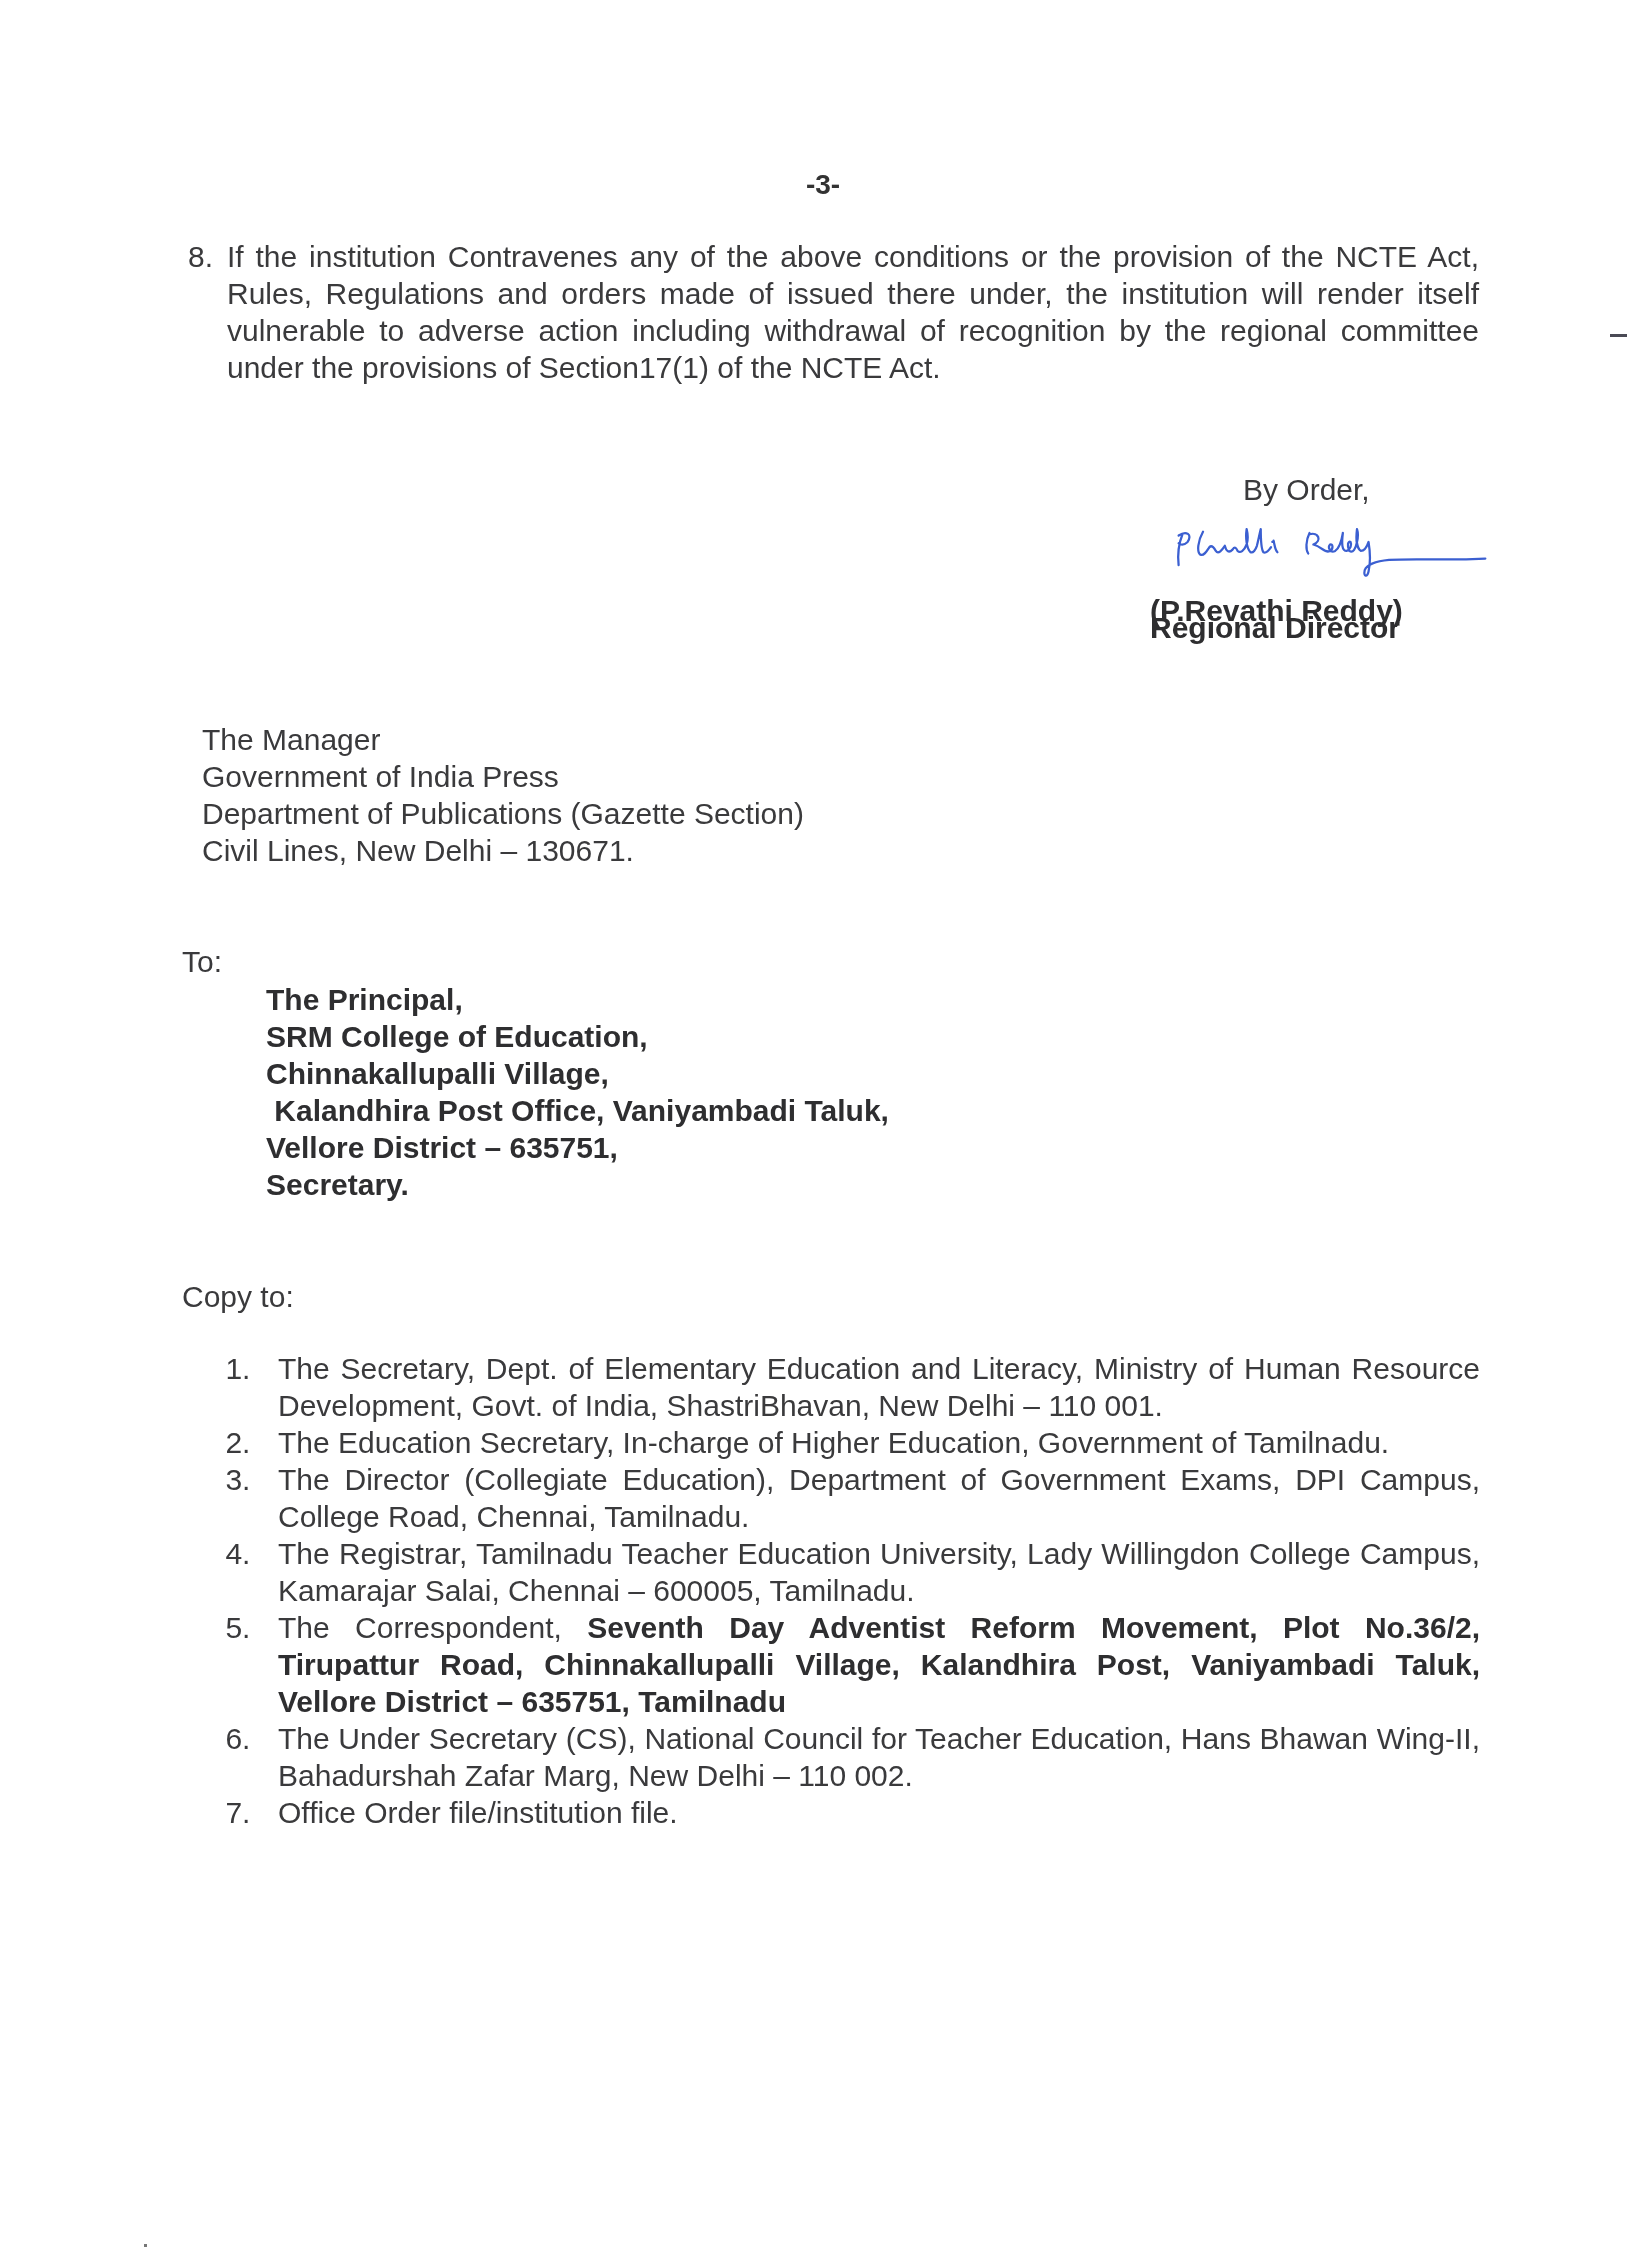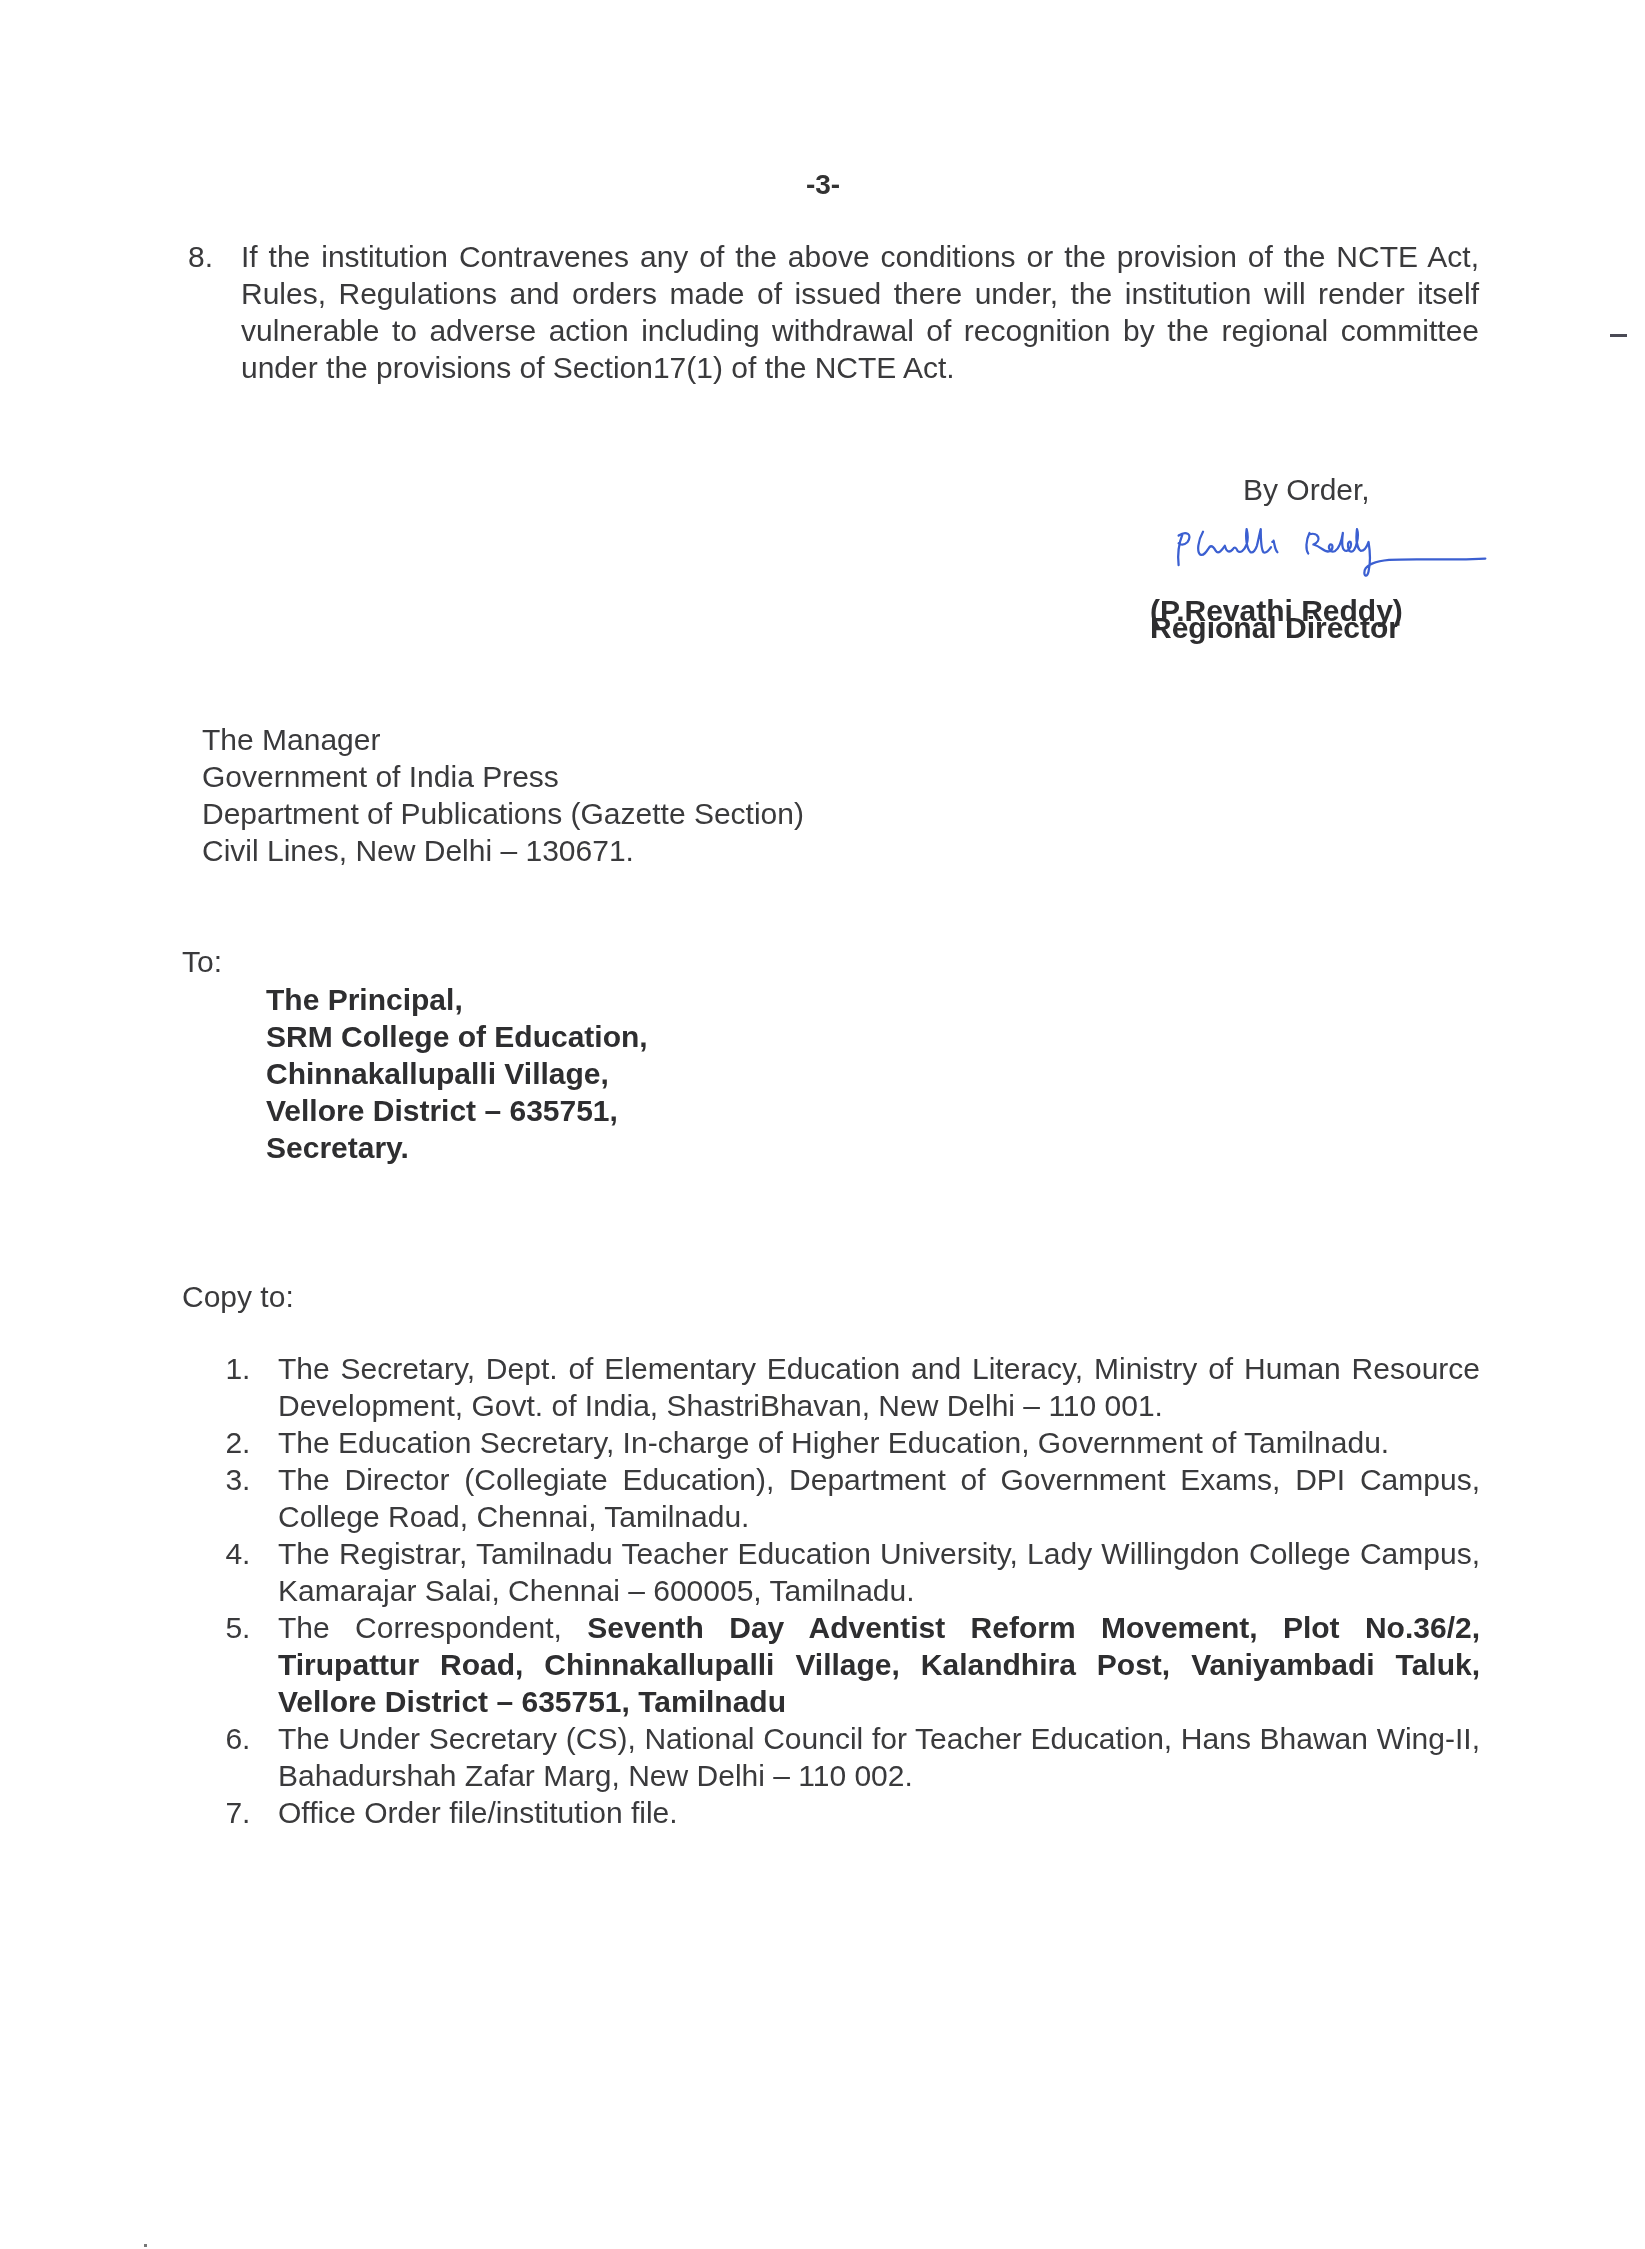--- a/index.html
+++ b/index.html
@@ -12,21 +12,21 @@
     color: #3a3a3c;
   }
   .abs { position: absolute; }
   .txt { font-size: 30px; line-height: 37px; }
   .bold { font-weight: bold; color: #2e2e30; }
 
   #page-number { left: 0; width: 1646px; top: 169px; text-align: center; font-size: 28px; font-weight: bold; color: #333; }
 
   #cond8 { left: 188px; top: 238px; width: 1291px; }
   #cond8 .num { position: absolute; left: 0; top: 0; width: 39px; }
-  #cond8 .body { margin-left: 53px; text-align: justify; text-align-last: left; }
+  #cond8 .body { margin-left: 39px; text-align: justify; text-align-last: left; }
 
   #margin-dash { left: 1610px; top: 334px; width: 16.7px; height: 3.2px; background: #4a4a55; }
 
   #by-order { left: 1216px; top: 471px; margin-left: 27px; }
   #signature { left: 1164px; top: 515px; width: 386px; height: 77px; }
   #signer-name { left: 1150px; top: 572px; margin-top: 20px; }
   #signer-title { left: 1150px; top: 609px; }
 
   #press-block { left: 182px; top: 721px; }
   #press-block div { white-space: nowrap; margin-left: 20px; }
@@ -75,20 +75,21 @@
   <div>Department of Publications (Gazette Section)</div>
   <div>Civil Lines, New Delhi – 130671.</div>
 </div>
 
 <div id="to-label" class="abs txt">To:</div>
 
 <div id="addressee" class="abs txt bold">
   <div>The Principal,</div>
   <div>SRM College of Education,</div>
   <div style="white-space:pre">Chinnakallupalli Village,</div>
+  <div style="white-space:pre"> Kalandhira Post Office, Vaniyambadi Taluk,</div>
   <div>Vellore District – 635751,</div>
   <div>Secretary.</div>
 </div>
 
 <div id="copy-label" class="abs txt">Copy to:</div>
 
 <ol id="copy-list" class="abs txt">
   <li>
     <span class="n">1.</span><span>The Secretary, Dept. of Elementary Education and Literacy, Ministry of Human Resource Development, Govt. of India, ShastriBhavan, New Delhi – 110 001.</span><span class="bold"></span>
   </li>

